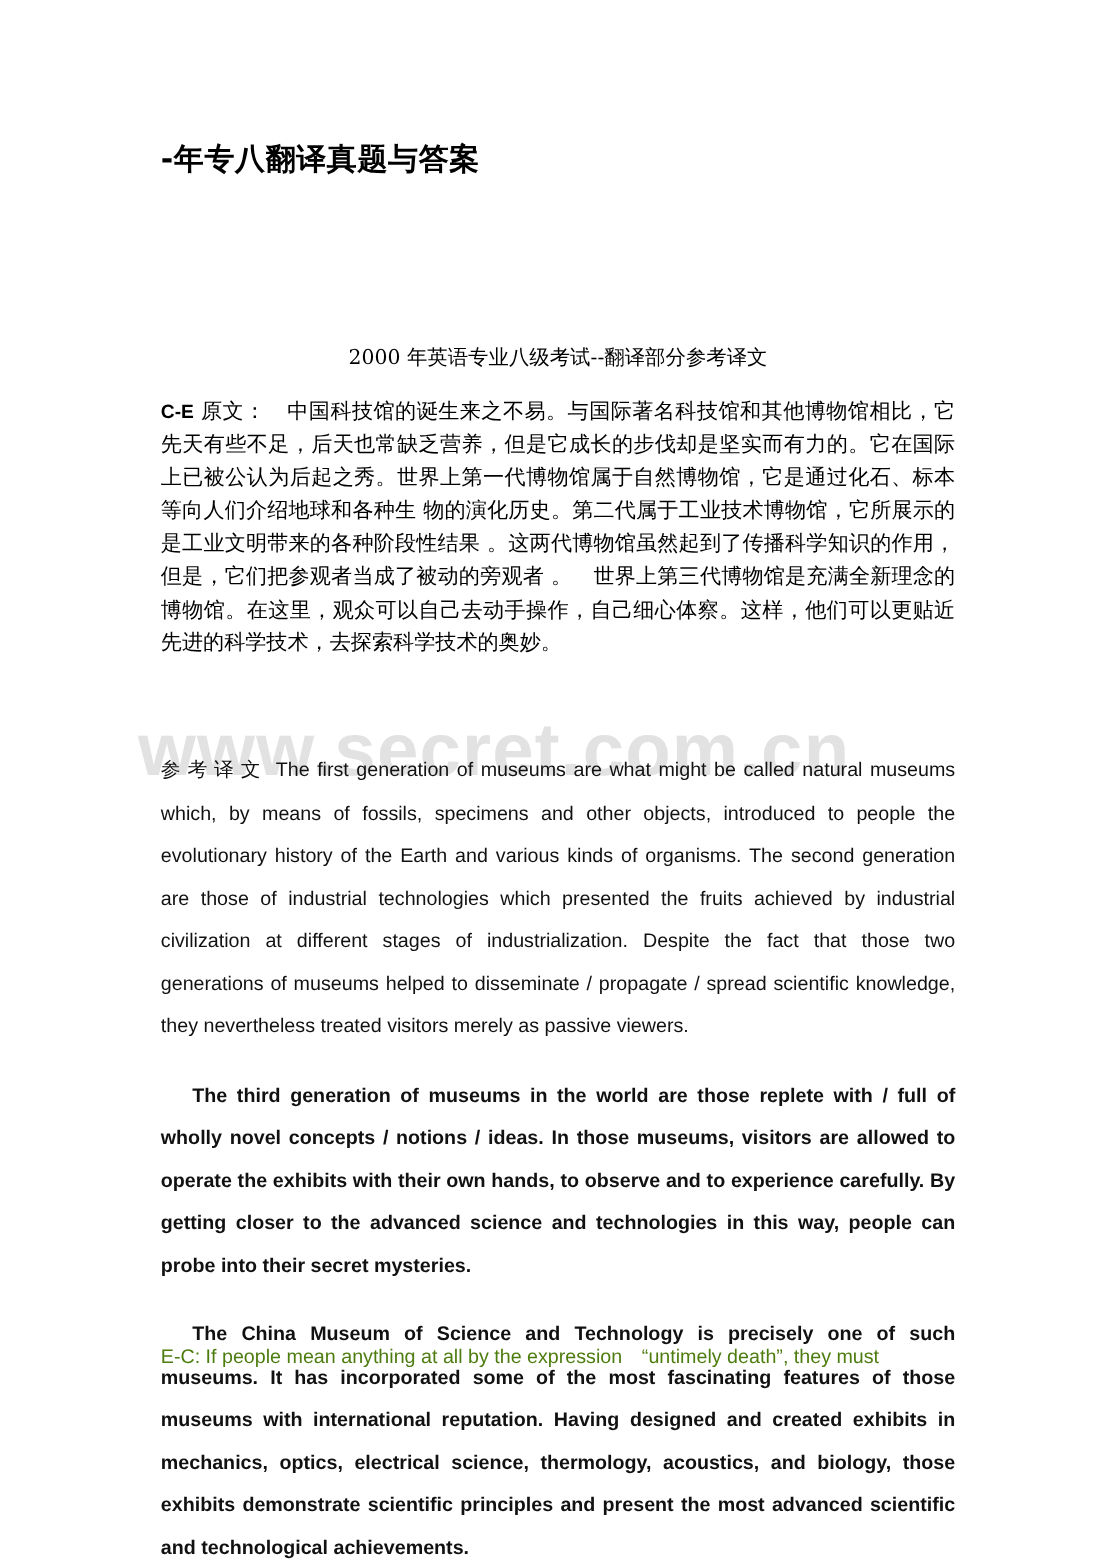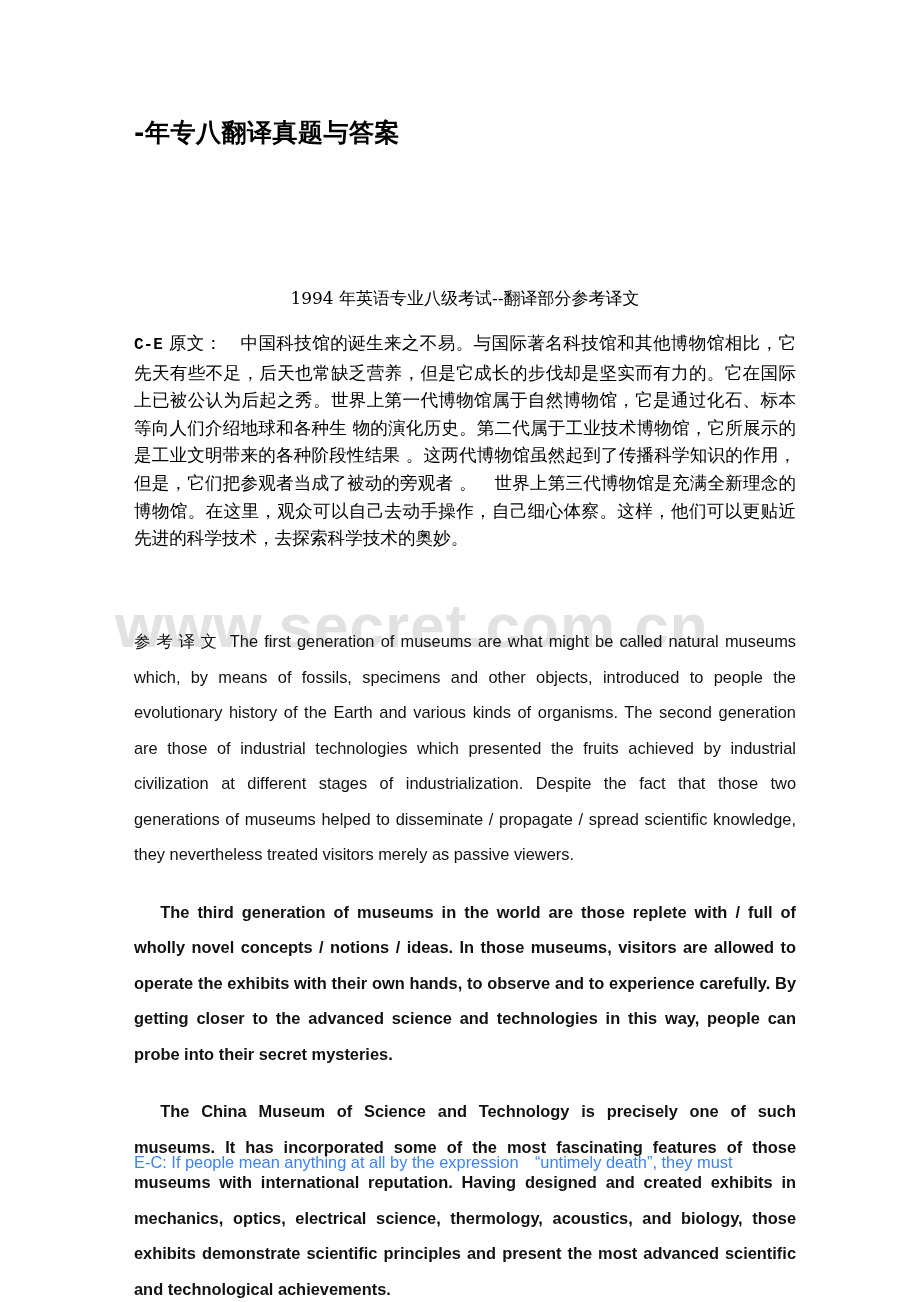--- a/index.html
+++ b/index.html
@@ -88,21 +88,21 @@
     line-height: 27.6px;
     text-align: justify;
     text-justify: inter-ideograph;
     letter-spacing: 0;
   }
   .cn-block p {
     margin: 0;
     padding: 0;
   }
   .cn-block .lead {
-    font-family: Liberation Mono, monospace;
+    font-family: Liberation Sans, sans-serif;
     font-weight: 700;
     font-size: 16px;
   }
   .cn-block .indent {
     text-indent: 2em;
   }
 
   
   .en-block {
     position: absolute;
@@ -128,42 +128,42 @@
   .cn-label {
     font-family: "DejaVu Serif", "Liberation Serif", serif;
     font-size: 16.5px;
     letter-spacing: 4px;
     padding-right: 7px;
   }
 
   .en-last {
     position: absolute;
     left: 0;
-    top: 1145px;
+    top: 1114px;
     width: 668px;
     font-family: "Liberation Sans", "DejaVu Sans", sans-serif;
     font-size: 16.4px;
     line-height: 35px;
     text-align: justify;
     white-space: nowrap;
-    color: #3b82f6;
+    color: #4d7c0f;
   }
 </style>
 </head>
 <body>
 
 <div class="page">
 
   <div class="watermark">www.secret.com.cn</div>
 
   <div class="content">
 
     <h1 class="doc-title">-年专八翻译真题与答案</h1>
 
-    <div class="section-heading">1994 年英语专业八级考试--翻译部分参考译文</div>
+    <div class="section-heading">2000 年英语专业八级考试--翻译部分参考译文</div>
 
     <div class="cn-block">
       <p><span class="lead">C-E</span> <span>原文：</span>　<span>中国科技馆的诞生来之不易。与国际著名科技馆和其他博物馆相比，它先天有些不足，后天也常缺乏营养，但是它成长的步伐却是坚实而有力的。它在国际上已被公认为后起之秀。世界上第一代博物馆属于自然博物馆，它是通过化石、标本等向人们介绍地球和各种生 物的演化历史。第二代属于工业技术博物馆，它所展示的是工业文明带来的各种阶段性结果 。这两代博物馆虽然起到了传播科学知识的作用，但是，它们把参观者当成了被动的旁观者 。　世界上第三代博物馆是充满全新理念的博物馆。在这里，观众可以自己去动手操作，自己细心体察。这样，他们可以更贴近先进的科学技术，去探索科学技术的奥妙。</span></p>
     </div>
 
     <div class="en-block">
       <p class="en-para"><span class="cn-label">参考译文</span><span>The first generation of museums are what might be called natural museums which, by means of fossils, specimens and other objects, introduced to people the evolutionary history of the Earth and various kinds of organisms. The second generation are those of industrial technologies which presented the fruits achieved by industrial civilization at different stages of industrialization. Despite the fact that those two generations of museums helped to disseminate / propagate / spread scientific knowledge, they nevertheless treated visitors merely as passive viewers.</span></p>
       <p class="en-para spaced indent">The third generation of museums in the world are those replete with / full of wholly novel concepts / notions / ideas. In those museums, visitors are allowed to operate the exhibits with their own hands, to observe and to experience carefully. By getting closer to the advanced science and technologies in this way, people can probe into their secret mysteries.</p>
       <p class="en-para spaced indent">The China Museum of Science and Technology is precisely one of such museums. It has incorporated some of the most fascinating features of those museums with international reputation. Having designed and created exhibits in mechanics, optics, electrical science, thermology, acoustics, and biology, those exhibits demonstrate scientific principles and present the most advanced scientific and technological achievements.</p>
     </div>

